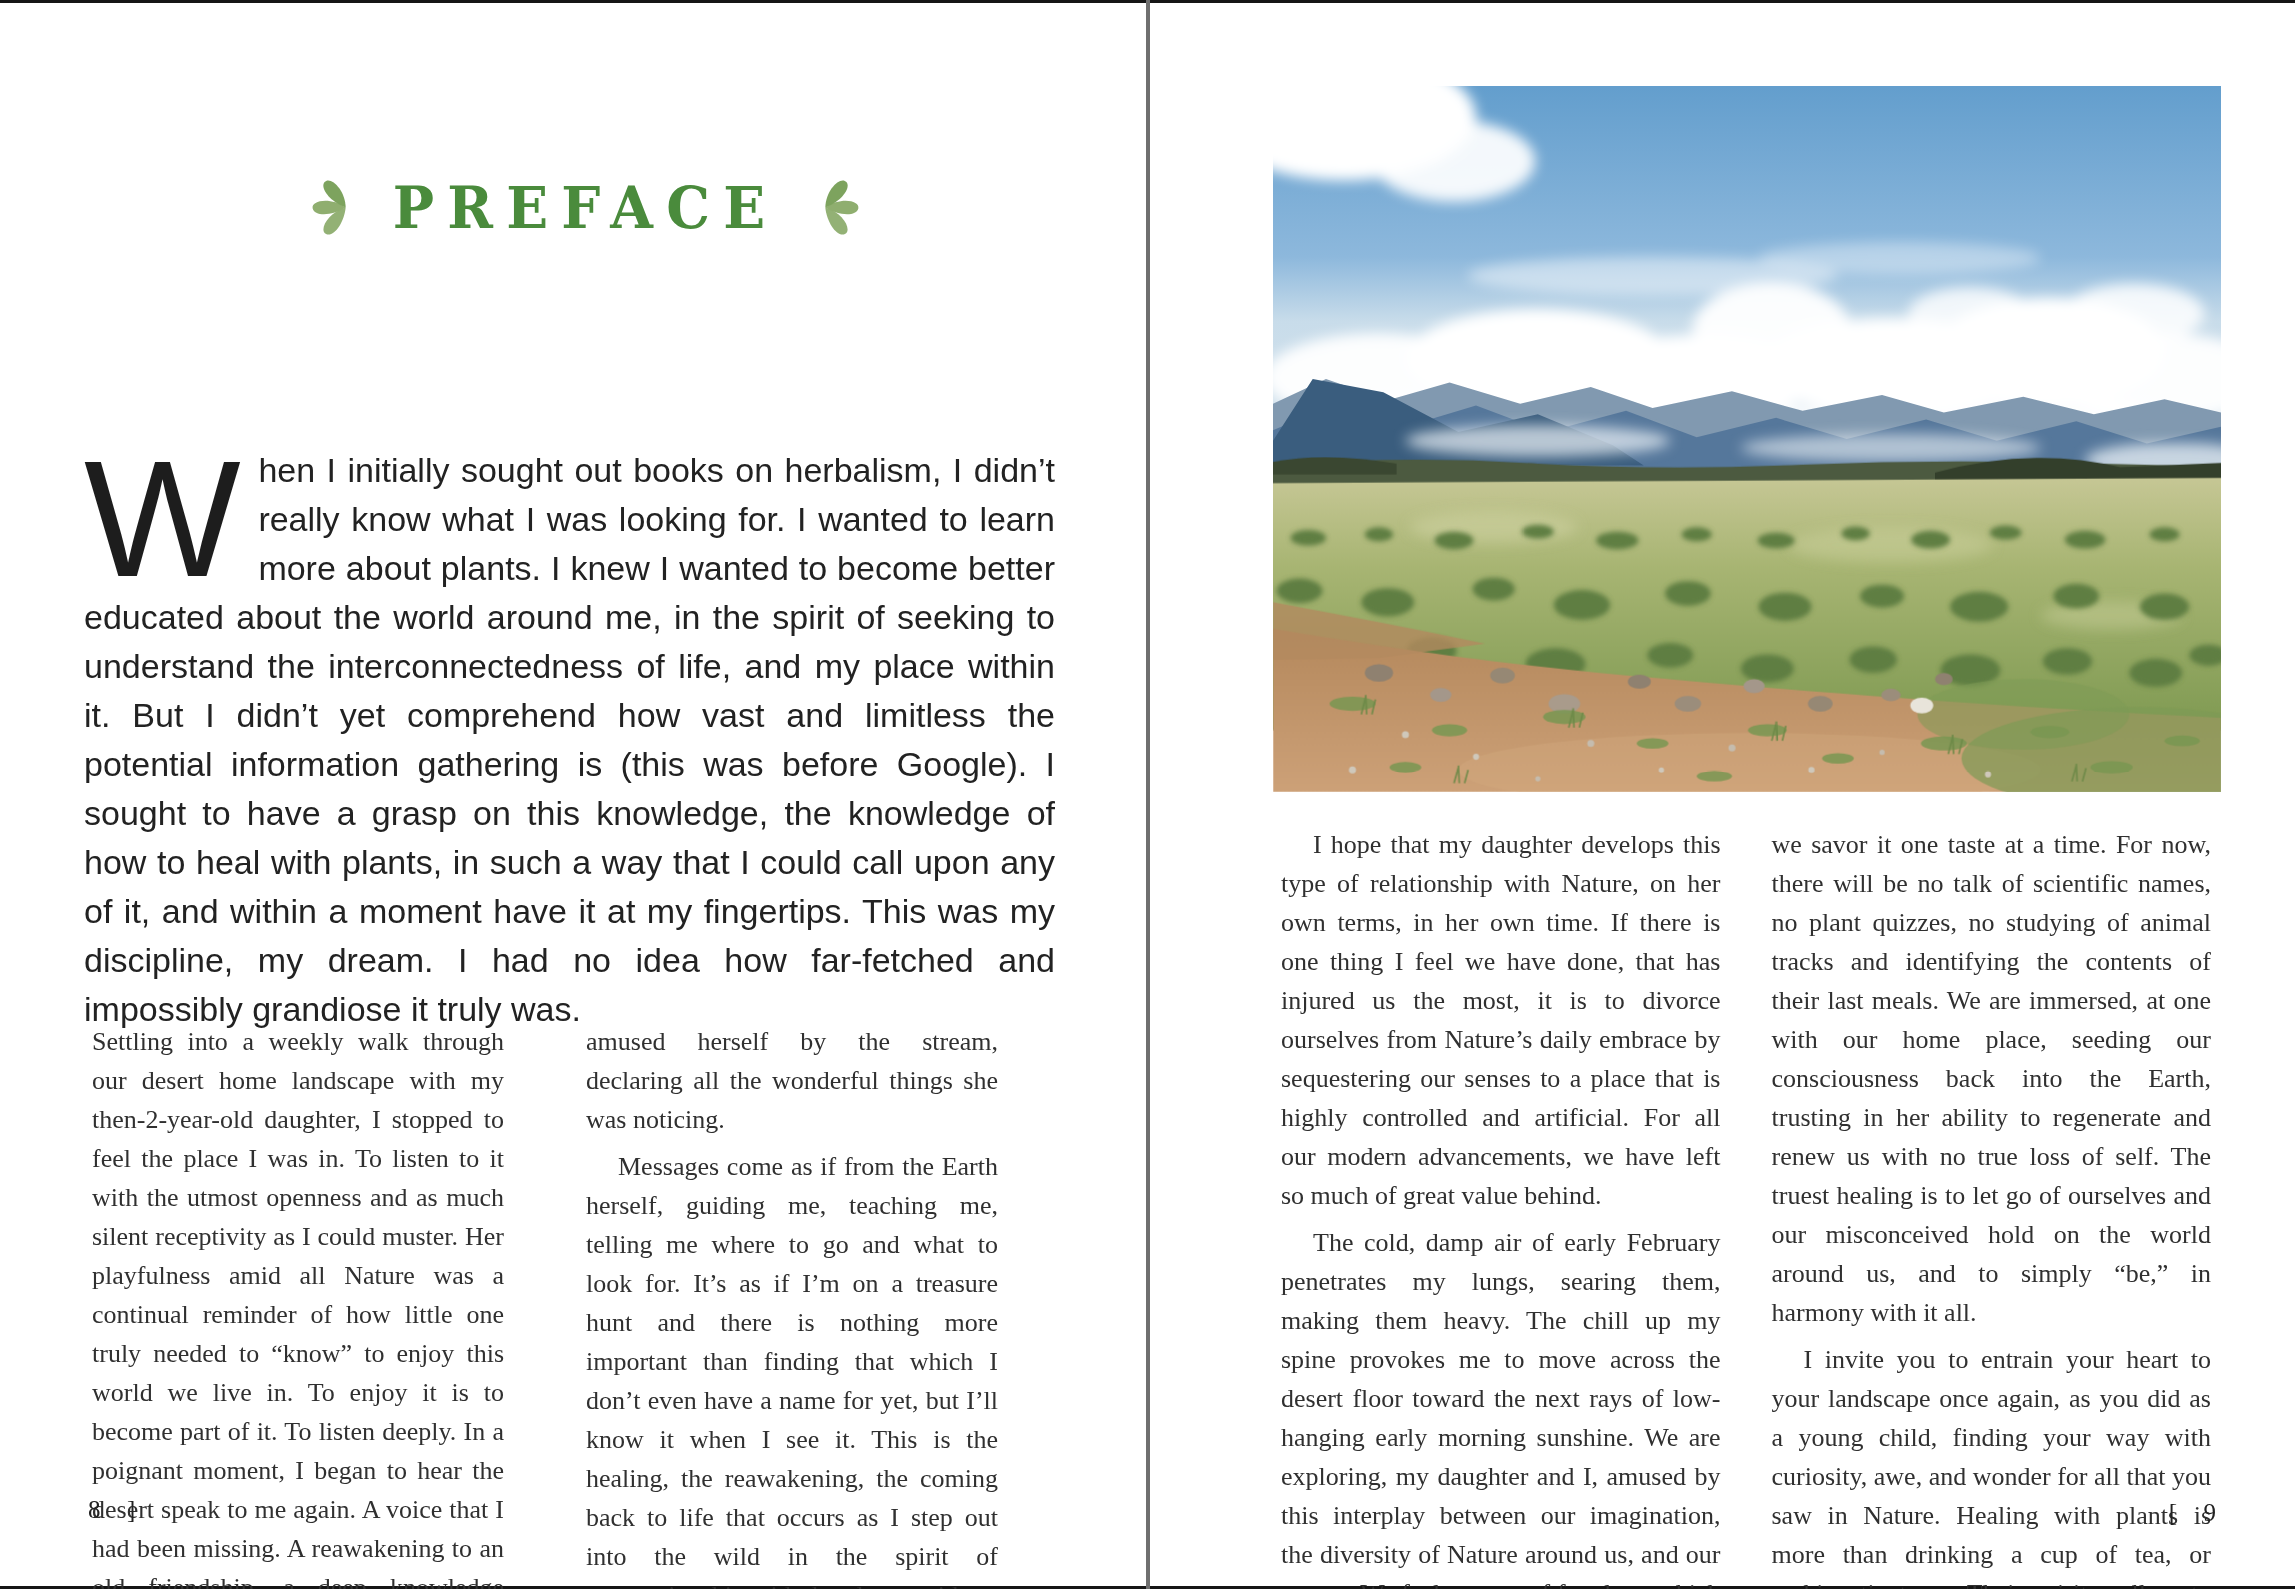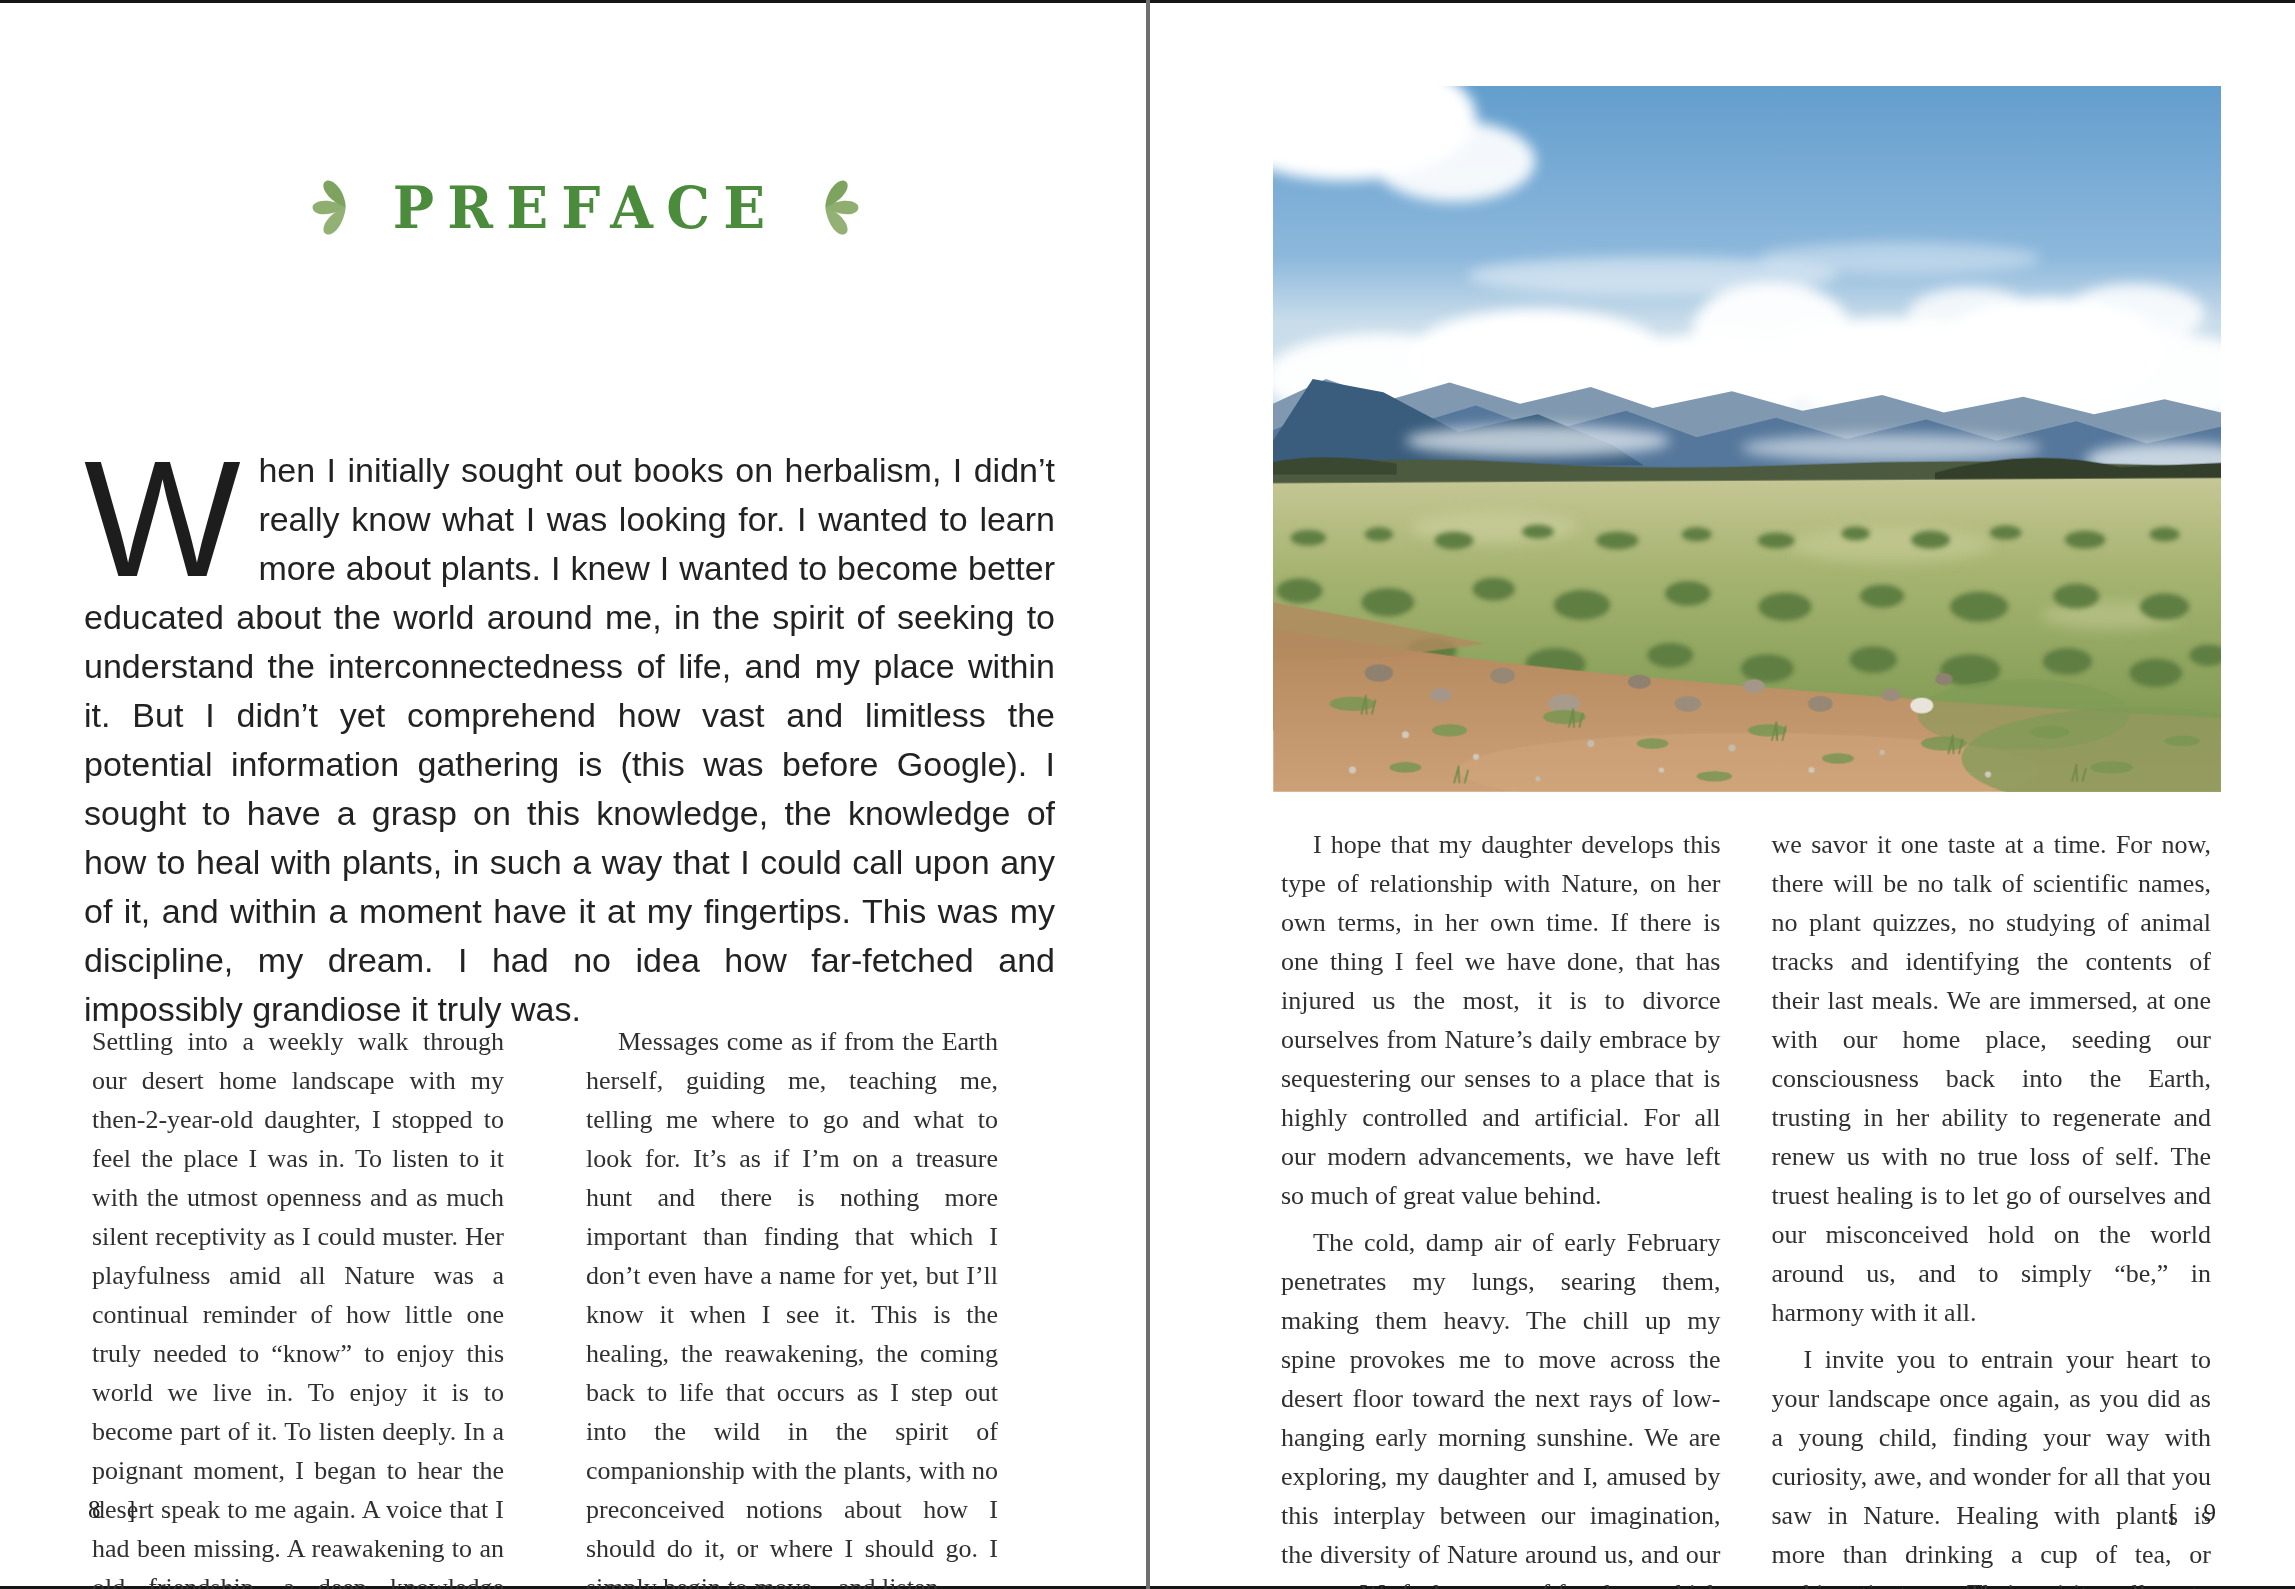--- a/index.html
+++ b/index.html
@@ -83,20 +83,21 @@
 
 <div class="intro">
   <span class="dropcap">W</span><span>hen I initially sought out books on herbalism, I didn’t really know what I was looking for. I wanted to learn more about plants. I knew I wanted to become better educated about the world around me, in the spirit of seeking to understand the interconnectedness of life, and my place within it. But I didn’t yet comprehend how vast and limitless the potential information gathering is (this was before Google). I sought to have a grasp on this knowledge, the knowledge of how to heal with plants, in such a way that I could call upon any of it, and within a moment have it at my fingertips. This was my discipline, my dream. I had no idea how far-fetched and impossibly grandiose it truly was.</span>
 </div>
 
 <div class="cols cols-left">
   <div class="col">
     <p>Settling into a weekly walk through our desert home landscape with my then-2-year-old daughter, I stopped to feel the place I was in. To listen to it with the utmost openness and as much silent receptivity as I could muster. Her playfulness amid all Nature was a continual reminder of how little one truly needed to “know” to enjoy this world we live in. To enjoy it is to become part of it. To listen deeply. In a poignant moment, I began to hear the desert speak to me again. A voice that I had been missing. A reawakening to an old friendship, a deep knowledge waiting to unfold from within, and all around me. I allowed myself to journey with this voice as my daughter</p>
   </div>
   <div class="col">
+    <p>amused herself by the stream, declaring all the wonderful things she was noticing.</p>
     <p class="indent">Messages come as if from the Earth herself, guiding me, teaching me, telling me where to go and what to look for. It’s as if I’m on a treasure hunt and there is nothing more important than finding that which I don’t even have a name for yet, but I’ll know it when I see it. This is the healing, the reawakening, the coming back to life that occurs as I step out into the wild in the spirit of companionship with the plants, with no preconceived notions about how I should do it, or where I should go. I simply begin to move—and listen.</p>
   </div>
 </div>
 
 <div class="folio folio-left">
   <span>8</span>
   <span>]</span>
 </div>
 
 <div class="photo">

